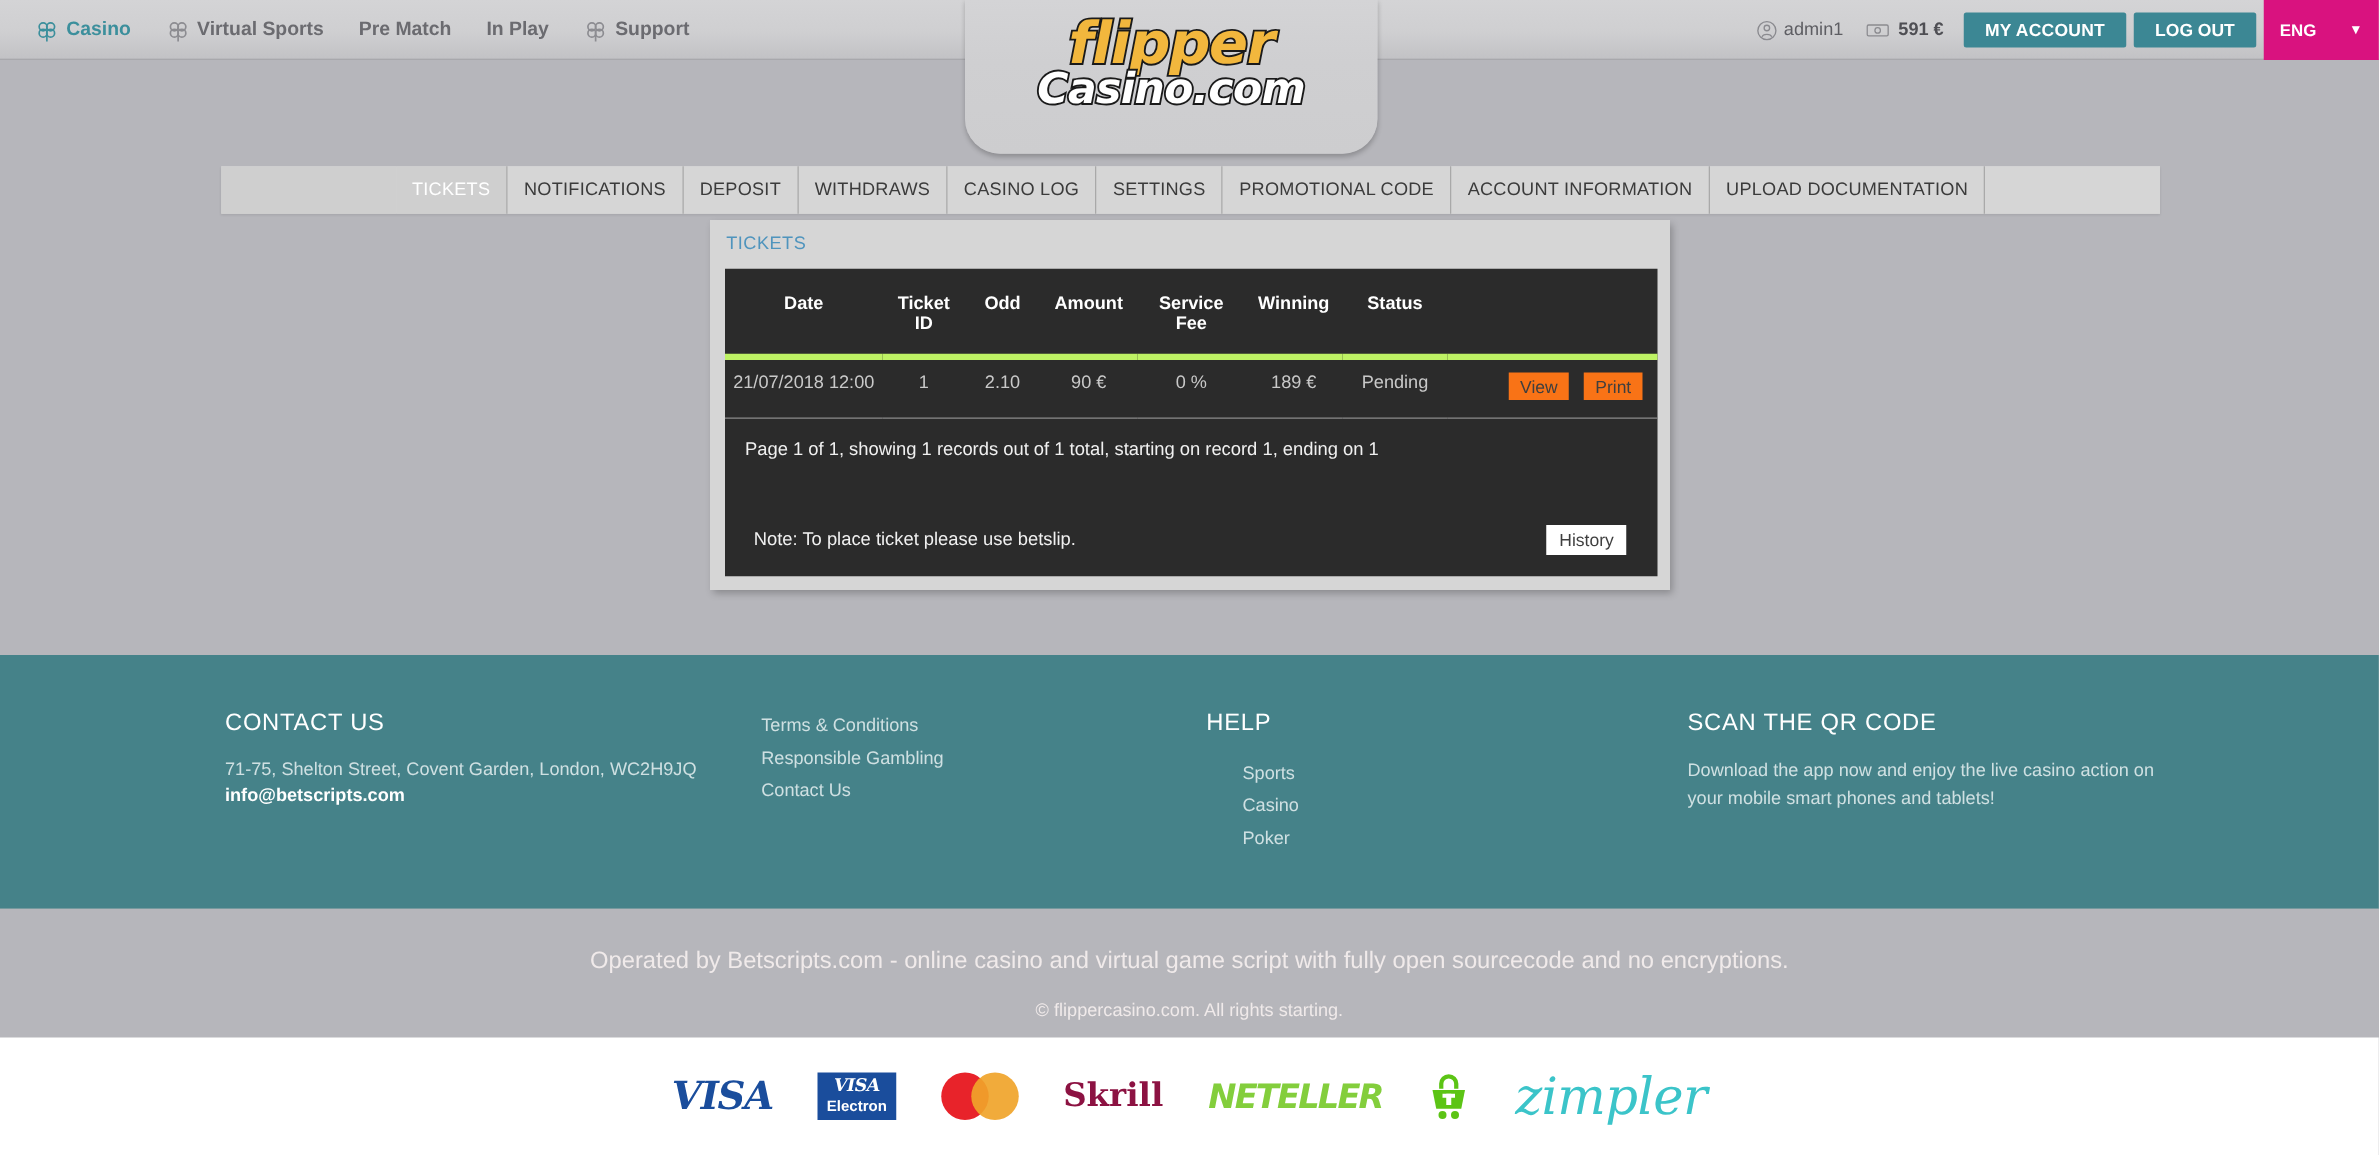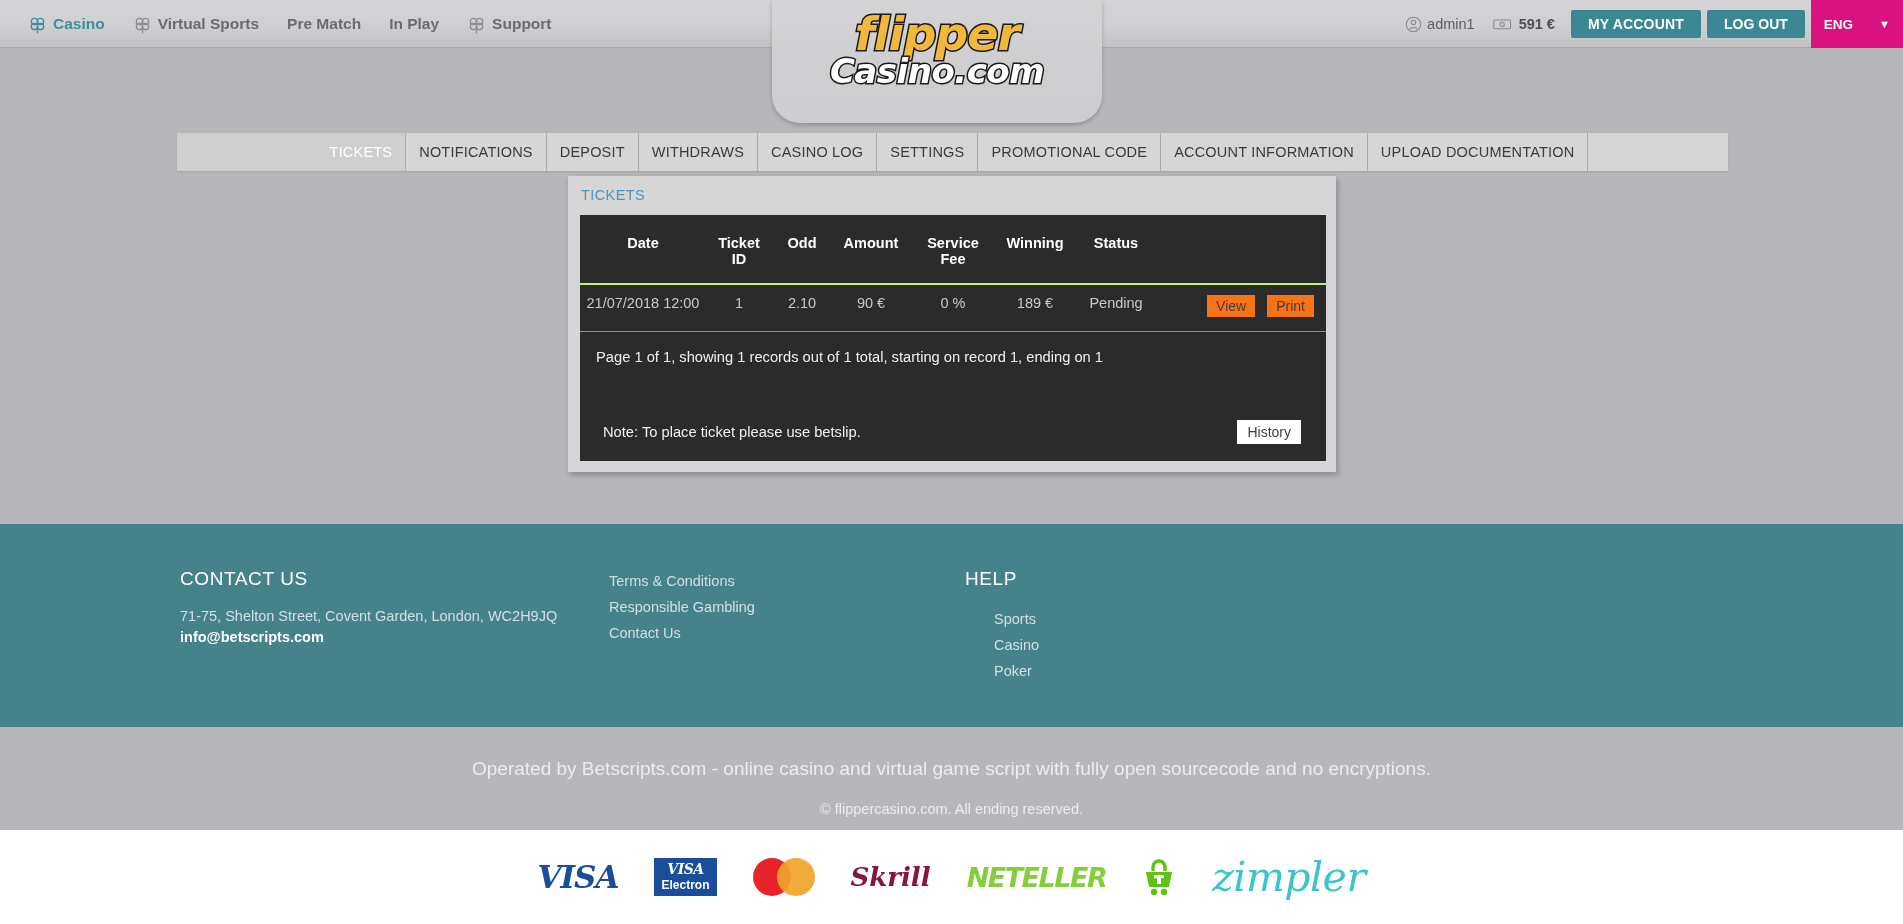--- a/index.html
+++ b/index.html
@@ -99,21 +99,21 @@
   }
   .darkbox {
     position: absolute; left: 12px; top: 39px; width: 746px; height: 246px;
     background: #2b2b2b;
   }
 
   table.tickets { width: 100%; border-collapse: collapse; }
   table.tickets thead th {
     color: #ffffff; font-size: 14.5px; font-weight: bold;
     padding: 20px 4px 16px 4px; text-align: center;
-    border-bottom: 2px solid #bef264; vertical-align: top;
+    border-bottom: 5px solid #bef264; vertical-align: top;
   }
   table.tickets thead th.colDate { width: 126px; }
   table.tickets thead th.colTid { width: 66px; }
   table.tickets thead th.colOdd { width: 60px; }
   table.tickets thead th.colAmt { width: 78px; }
   table.tickets thead th.colFee { width: 86px; }
   table.tickets thead th.colWin { width: 78px; }
   table.tickets thead th.colSt { width: 84px; }
   table.tickets thead th.colAct { width: auto; }
   table.tickets tbody td {
@@ -175,21 +175,21 @@
     font-family: "DejaVu Serif", serif; font-style: italic; font-weight: bold;
     font-size: 31px; color: #1a4d9c; letter-spacing: -1px;
   }
   .velec { background: #1a4d9c; padding: 4px 7px 5px 7px; text-align: center; line-height: 1; }
   .velec-a { font-family: "DejaVu Serif", serif; font-style: italic; font-weight: bold; font-size: 14px; color: #ffffff; letter-spacing: -.5px; display:block;}
   .velec-b { font-family: "Liberation Sans", sans-serif; font-weight: bold; font-size: 12px; color: #ffffff; display: block; margin-top: 3px;}
   .mc { position: relative; width: 62px; height: 38px; }
   .mc-c { position: absolute; top: 0; width: 38px; height: 38px; border-radius: 50%; }
   .mc-red { left: 0; background: #e8232a; }
   .mc-yel { right: 0; background: #f0a42a; opacity: .92; }
-  .skrill { font-family: "DejaVu Serif", serif; font-style: italic; font-weight: bold; font-size: 26px; color: #8c1242; }
+  .skrill { font-family: "DejaVu Serif", serif; font-weight: bold; font-size: 26px; color: #8c1242; }
   .neteller { font-family: "DejaVu Sans", sans-serif; font-style: italic; font-weight: bold; font-size: 27px; color: #83ce3c; letter-spacing: -1.5px; }
   .zimpler { font-family: "DejaVu Serif", serif; font-style: italic; font-size: 41px; color: #3bc4c9; letter-spacing: -.5px; }
 </style>
 </head>
 <body>
 
 <div class="topbar">
 
   <div class="topnav">
     <div class="topnav-item active">
@@ -340,27 +340,31 @@
       <a class="flink">Contact Us</a>
     </div>
 
     <div class="fcol-help">
       <div class="fhead">HELP</div>
       <a class="flink">Sports</a>
       <a class="flink">Casino</a>
       <a class="flink">Poker</a>
     </div>
 
+    <div class="fcol-qr">
+      <div class="fhead">SCAN THE QR CODE</div>
+      <div class="fqr-text">Download the app now and enjoy the live casino action on your mobile smart phones and tablets!</div>
+    </div>
 
   </div>
 </div>
 
 <div class="copyzone">
   <div class="copy1">Operated by Betscripts.com - online casino and virtual game script with fully open sourcecode and no encryptions.</div>
-  <div class="copy2">© flippercasino.com. All ending reserved.</div>
+  <div class="copy2">© flippercasino.com. All rights starting.</div>
 </div>
 
 <div class="paystrip">
 
   <div class="pay">
     <span class="visa-txt">VISA</span>
   </div>
 
   <div class="pay">
     <span class="velec">

